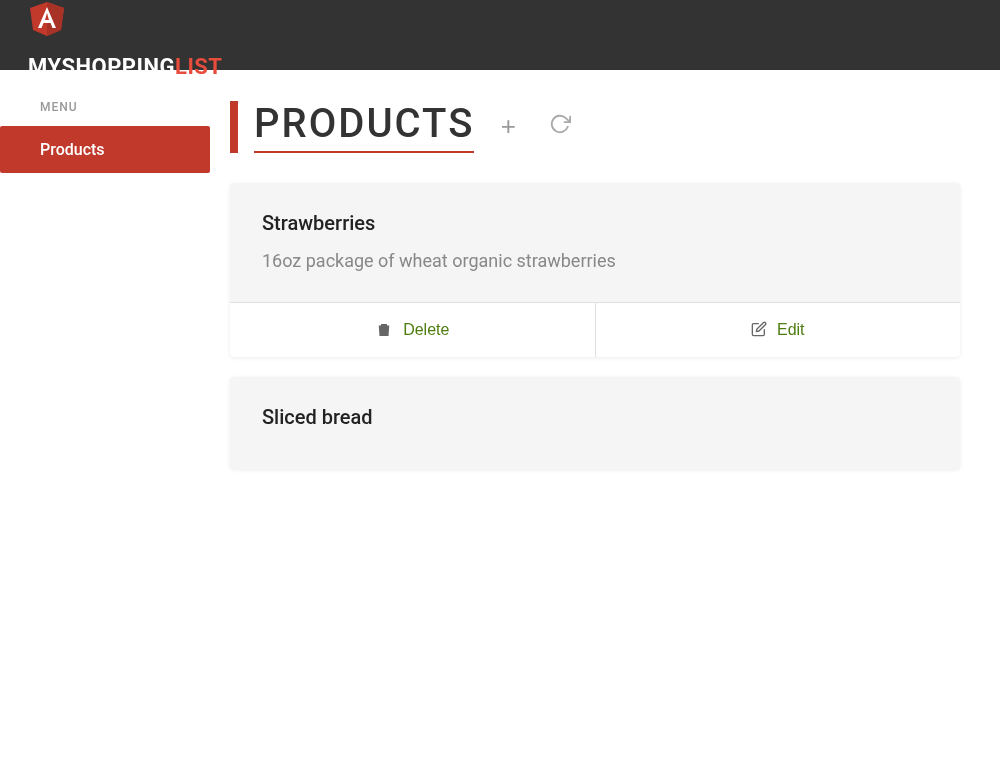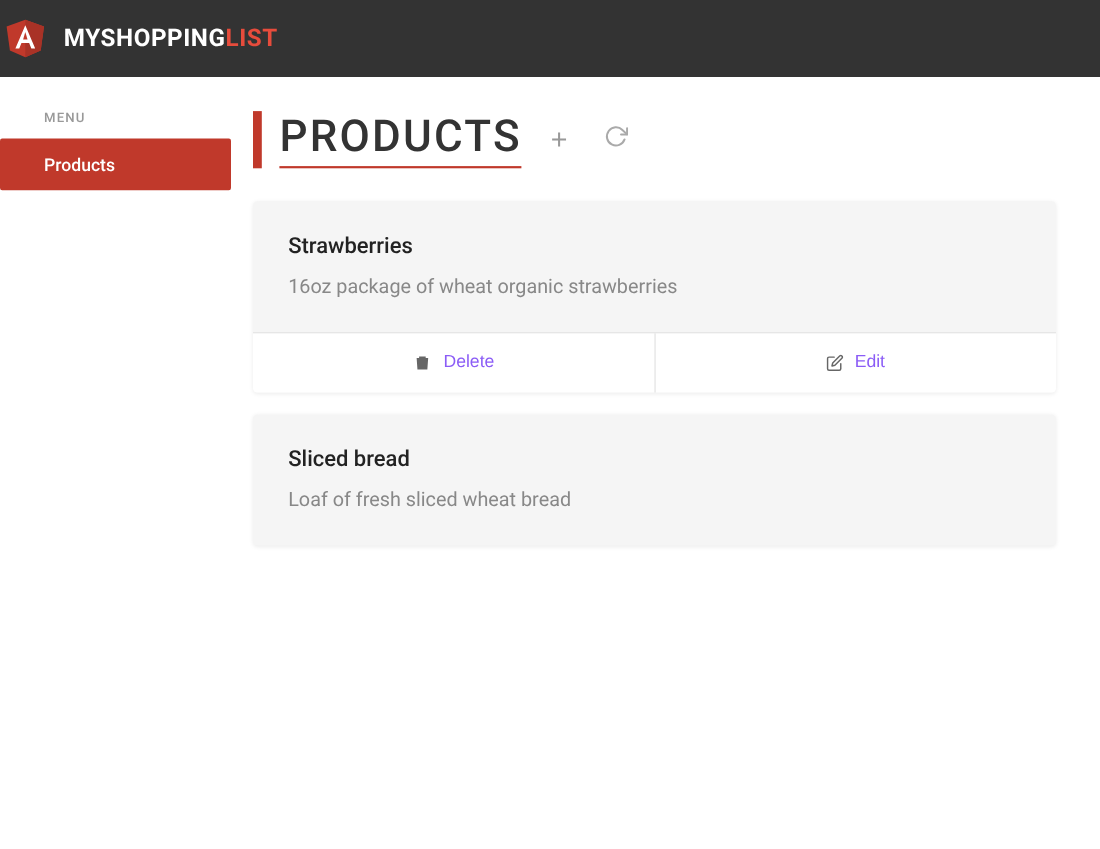--- a/index.html
+++ b/index.html
@@ -13,23 +13,24 @@
       background: #ffffff;
       width: 1000px;
       min-height: 772px;
     }
 
     
     .header {
       background: #333333;
       height: 70px;
       display: flex;
-      align-items: center;
-      padding: 0 4px;
+      align-items: flex-start;
+      padding: 0 28px;
       gap: 16px;
+      flex-direction: column;
     }
 
     .header-title {
       font-size: 22px;
       font-weight: 400;
       letter-spacing: 0.5px;
     }
 
     .header-title .my-shopping {
       color: #ffffff;
@@ -160,23 +161,22 @@
       background: #ffffff;
     }
 
     .action-btn {
       flex: 1;
       padding: 18px 0;
       background: none;
       border: none;
       cursor: pointer;
       font-size: 16px;
-      color: #8b5cf6;
-      display: flex;
-      align-items: center;
+      color: #4d7c0f;
+      display: flex;
       justify-content: center;
       gap: 10px;
     }
 
     .action-btn:first-child {
       border-right: 1px solid #e0e0e0;
     }
 
     
     .icon-svg {
@@ -259,19 +259,18 @@
             <path d="M18.5 2.5a2.121 2.121 0 0 1 3 3L12 15l-4 1 1-4 9.5-9.5z"></path>
           </svg>
           <span>Edit</span>
         </button>
       </div>
     </div>
 
     <div class="product-card">
       <div class="product-card-body">
         <div class="product-name">Sliced bread</div>
-        <div class="product-description">Loaf of fresh sliced wheat bread</div>
       </div>
     </div>
 
   </main>
 
 </div>
 
 </body></html>

